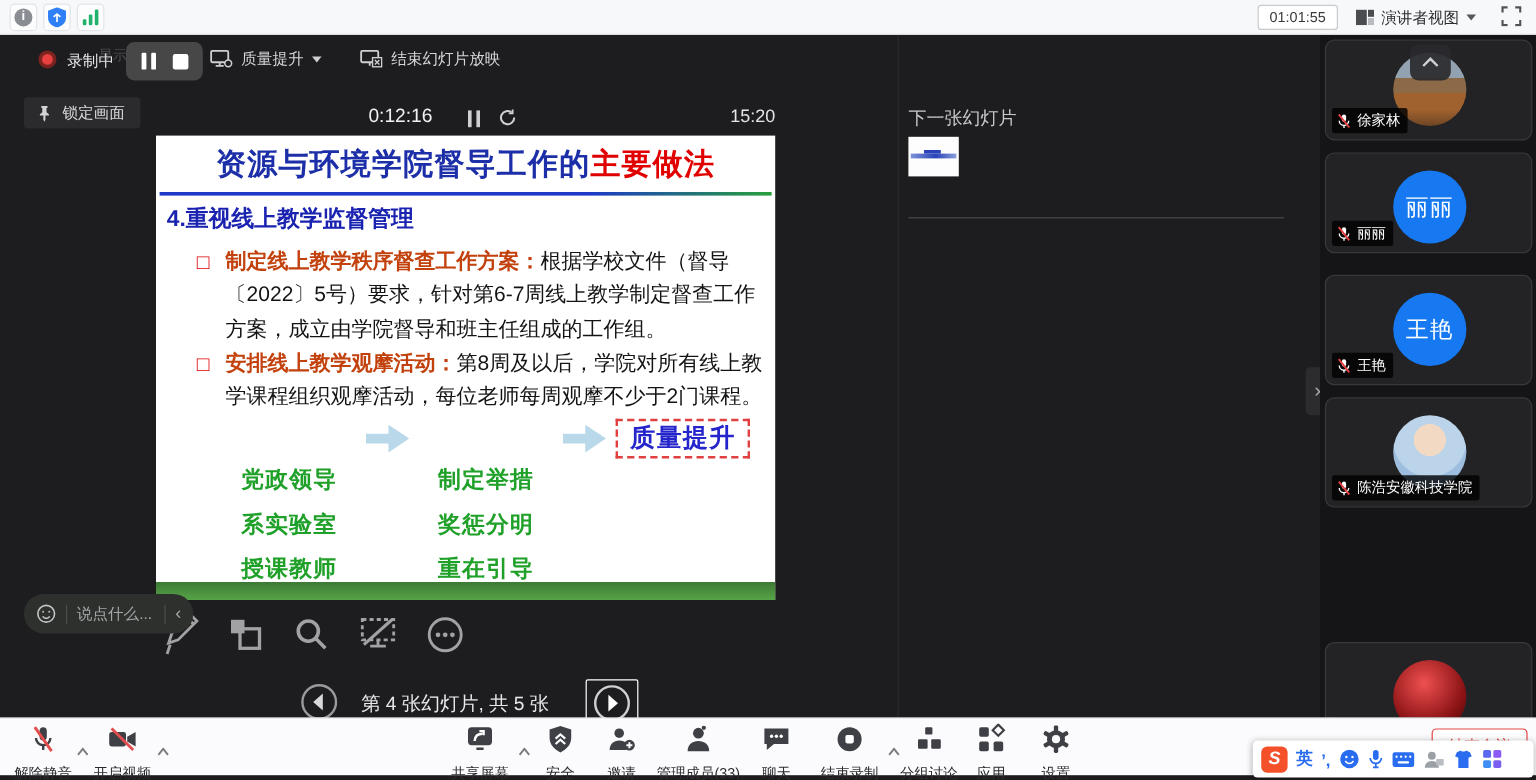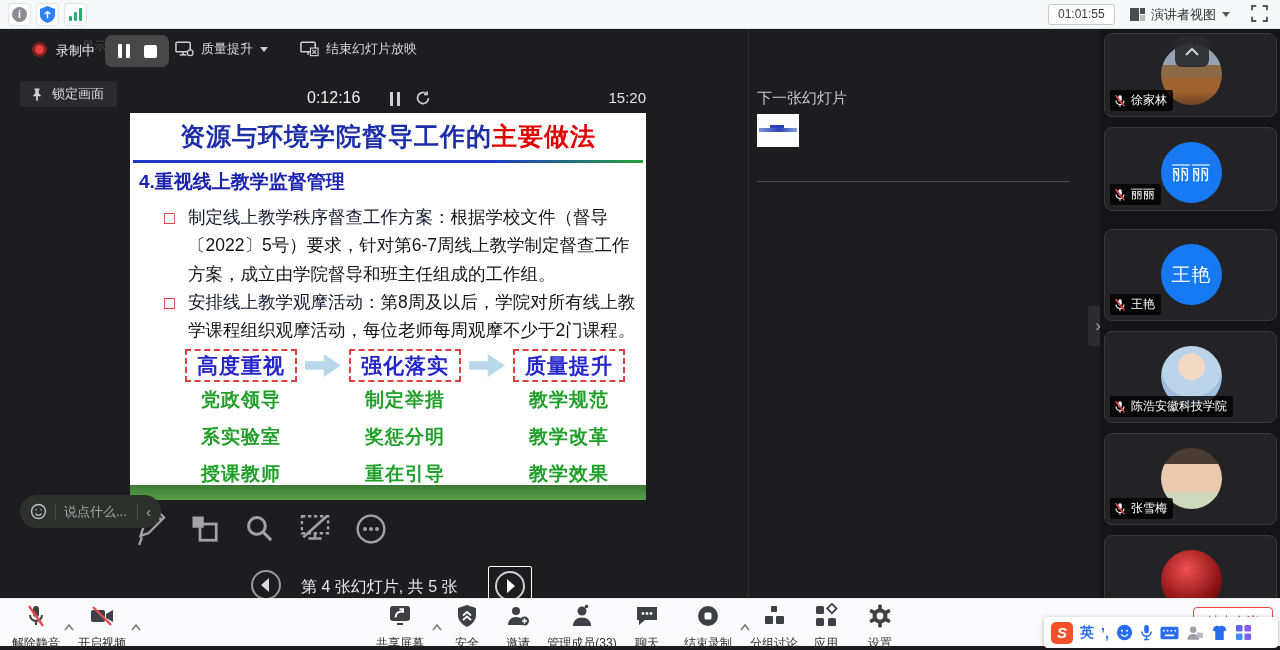--- a/index.html
+++ b/index.html
@@ -35,21 +35,21 @@
   .clock { position:absolute; left:584px; top:60px; width:50px; text-align:right; color:#e4e4e6; font-size:15px; }
   
   .slide { position:absolute; left:118px; top:84px; width:516px; height:387px; background:#fff; }
   .s-title { position:absolute; left:0; top:7px; width:516px; text-align:center; font-size:25px; font-weight:bold; letter-spacing:1px; }
   .s-title .tb { color:#1c2fa8; } .s-title .tr { color:#e00000; }
   .s-rule { position:absolute; left:3px; top:47px; width:510px; height:3px; background:linear-gradient(90deg,#1c39c8 70%,#28a03c); }
   .s-head { position:absolute; left:9px; top:56px; font-size:19px; font-weight:bold; color:#1a22b0; }
   .s-b { position:absolute; left:34px; width:476px; font-size:17.5px; line-height:1.62; color:#141414; }
   .s-b .mk { position:absolute; left:0; top:1px; color:#dd0000; font-weight:bold; }
   .s-b .inner { display:block; padding-left:24px; }
-  .s-b .rl { color:#0f172a; font-weight:normal; }
+  .s-b .rl { color:#c2410c; font-weight:bold; }
   .s-box { position:absolute; top:236px; width:112px; height:33px; border:2px dashed #e04040; color:#2525cc; font-size:21px; font-weight:bold; text-align:center; line-height:29px; letter-spacing:1px; }
   .s-arrow { position:absolute; top:241px; width:36px; height:23px; background:#b9d9ea; clip-path:polygon(0 32%,52% 32%,52% 0,100% 50%,52% 100%,52% 68%,0 68%); }
   .gcol { position:absolute; top:274px; width:112px; text-align:center; }
   .gcol span { display:block; color:#1fa028; font-size:19px; font-weight:bold; margin-bottom:11px; letter-spacing:1px; }
   .greenbar { position:absolute; left:0; top:372px; width:516px; height:15px; background:linear-gradient(#3d7a35,#57a348); }
   
   .tool { position:absolute; top:481px; }
   
   .chatpill { position:absolute; left:8px; top:466px; width:141px; height:33px; background:#2e302e; border-radius:17px; display:flex; align-items:center; padding:0 10px; gap:8px; }
   .cp-sep { width:1px; height:16px; background:#4b4d4b; }
@@ -190,39 +190,32 @@
     <div class="s-rule"></div>
     <div class="s-head">4.重视线上教学监督管理</div>
     <div class="s-b" style="top:90px;">
       <span class="mk">□</span>
       <span class="inner"><span class="rl">制定线上教学秩序督查工作方案：</span><span>根据学校文件（督导〔2022〕5号）要求，针对第6-7周线上教学制定督查工作方案，成立由学院督导和班主任组成的工作组。</span></span>
     </div>
     <div class="s-b" style="top:175px;">
       <span class="mk">□</span>
       <span class="inner"><span class="rl">安排线上教学观摩活动：</span><span>第8周及以后，学院对所有线上教学课程组织观摩活动，每位老师每周观摩不少于2门课程。</span></span>
     </div>
-    <div class="s-box" style="left:55px;">高度重视</div>
     <div class="s-arrow" style="left:175px;"></div>
-    <div class="s-box" style="left:219px;">强化落实</div>
     <div class="s-arrow" style="left:339px;"></div>
     <div class="s-box" style="left:383px;">质量提升</div>
     <div class="gcol" style="left:55px;">
       <span>党政领导</span>
         <span>系实验室</span>
         <span>授课教师</span>
     </div>
     <div class="gcol" style="left:219px;">
       <span>制定举措</span>
         <span>奖惩分明</span>
         <span>重在引导</span>
-    </div>
-    <div class="gcol" style="left:383px;">
-      <span>教学规范</span>
-        <span>教学改革</span>
-        <span>教学效果</span>
     </div>
     <div class="greenbar"></div>
   </div>
 
   <div class="tool" style="left:122px;top:479px;">
     <svg width="34" height="40" viewBox="0 0 26 30" fill="none" stroke="#a2a2a5" stroke-width="1.8">
         <path d="M19 3l4 4L11 19l-6 2 2-6z"></path>
         <path d="M17 5l4 4"></path>
         <path d="M6 22l-2 6"></path>
       </svg>
@@ -340,32 +333,20 @@
   <div class="ptile" style="top:302px;height:92px;">
     <div class="avatar av-child" style="top:14px;"></div>
     <div class="pname">
       <svg width="14" height="14" viewBox="0 0 16 16">
           <rect x="6" y="1.5" width="4" height="7" rx="2" fill="#fff"></rect>
           <path d="M3.5 7.5a4.5 4.5 0 0 0 9 0" stroke="#fff" stroke-width="1.3" fill="none"></path>
           <path d="M8 12v2.5" stroke="#fff" stroke-width="1.3"></path>
           <line x1="3" y1="1.5" x2="13" y2="14" stroke="#e84040" stroke-width="1.8"></line>
         </svg>
       <span>陈浩安徽科技学院</span>
-    </div>
-  </div>
-  <div class="ptile" style="top:404px;height:92px;">
-    <div class="avatar av-woman" style="top:14px;"></div>
-    <div class="pname">
-      <svg width="14" height="14" viewBox="0 0 16 16">
-          <rect x="6" y="1.5" width="4" height="7" rx="2" fill="#fff"></rect>
-          <path d="M3.5 7.5a4.5 4.5 0 0 0 9 0" stroke="#fff" stroke-width="1.3" fill="none"></path>
-          <path d="M8 12v2.5" stroke="#fff" stroke-width="1.3"></path>
-          <line x1="3" y1="1.5" x2="13" y2="14" stroke="#e84040" stroke-width="1.8"></line>
-        </svg>
-      <span>张雪梅</span>
     </div>
   </div>
   <div class="ptile" style="top:506px;height:92px;">
     <div class="avatar av-lady" style="top:14px;"></div>
   </div>
 </div>
 
 <div class="bbar">
   <div class="bitem" style="left:8px;width:56px;">
     <svg width="26" height="26" viewBox="0 0 26 26">

